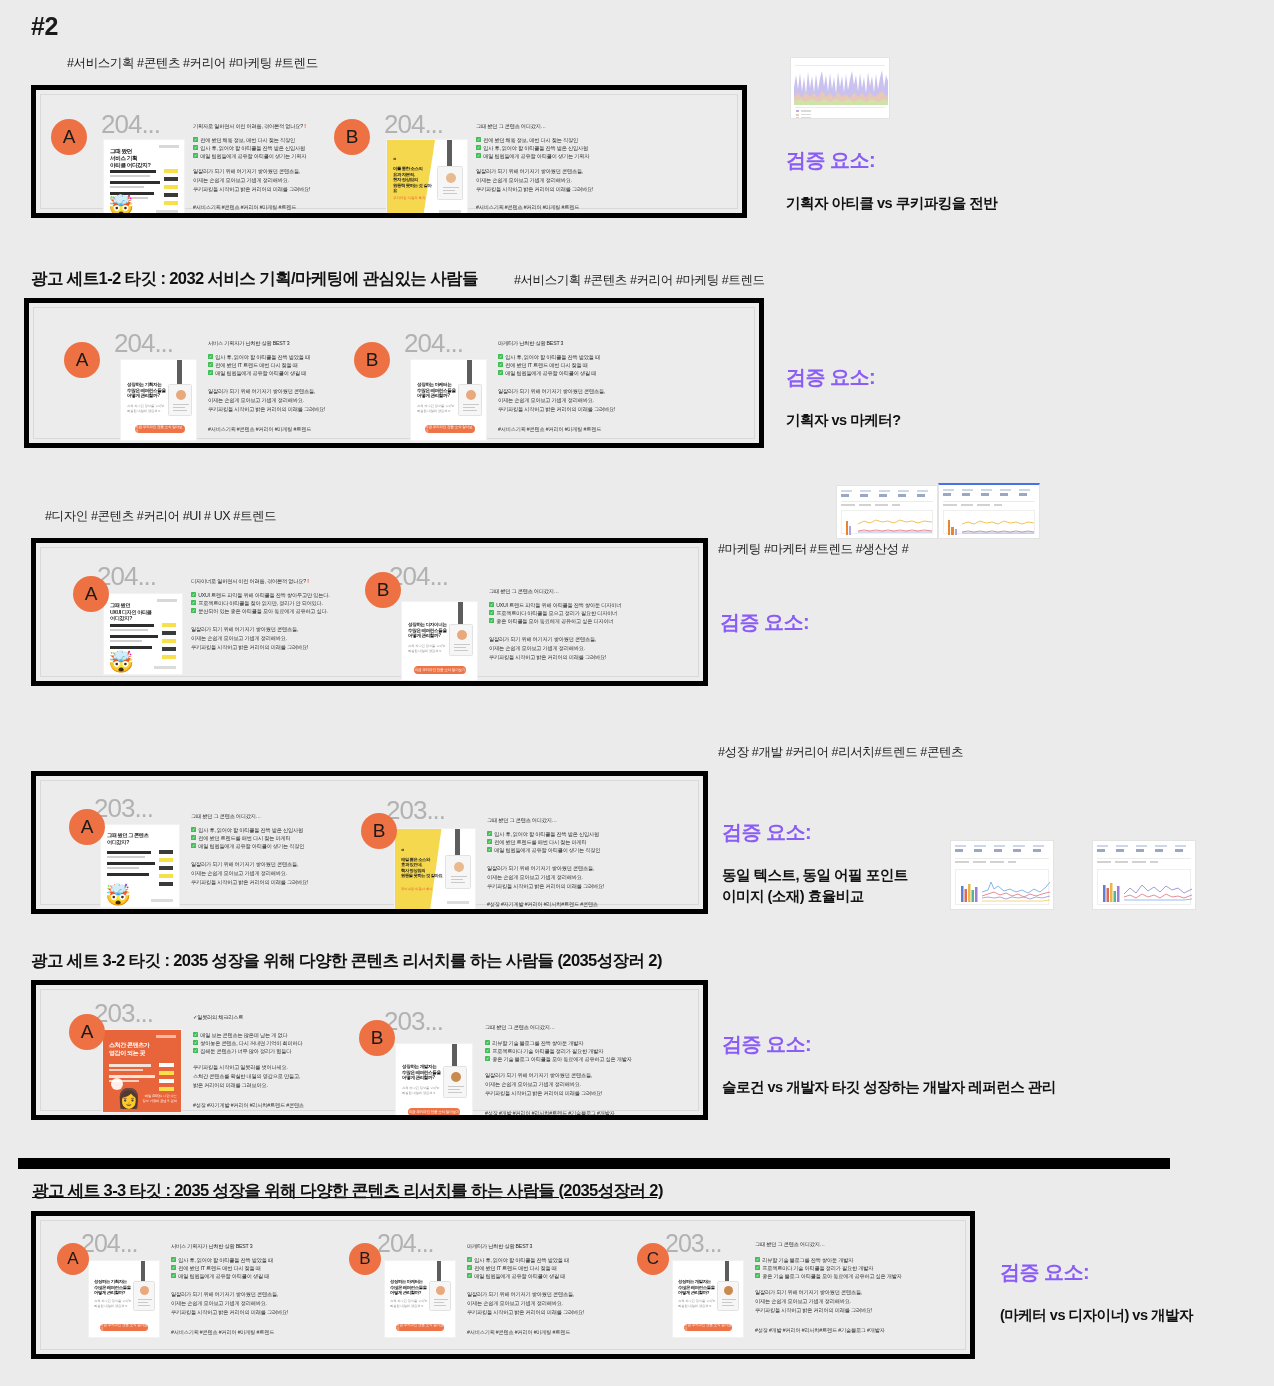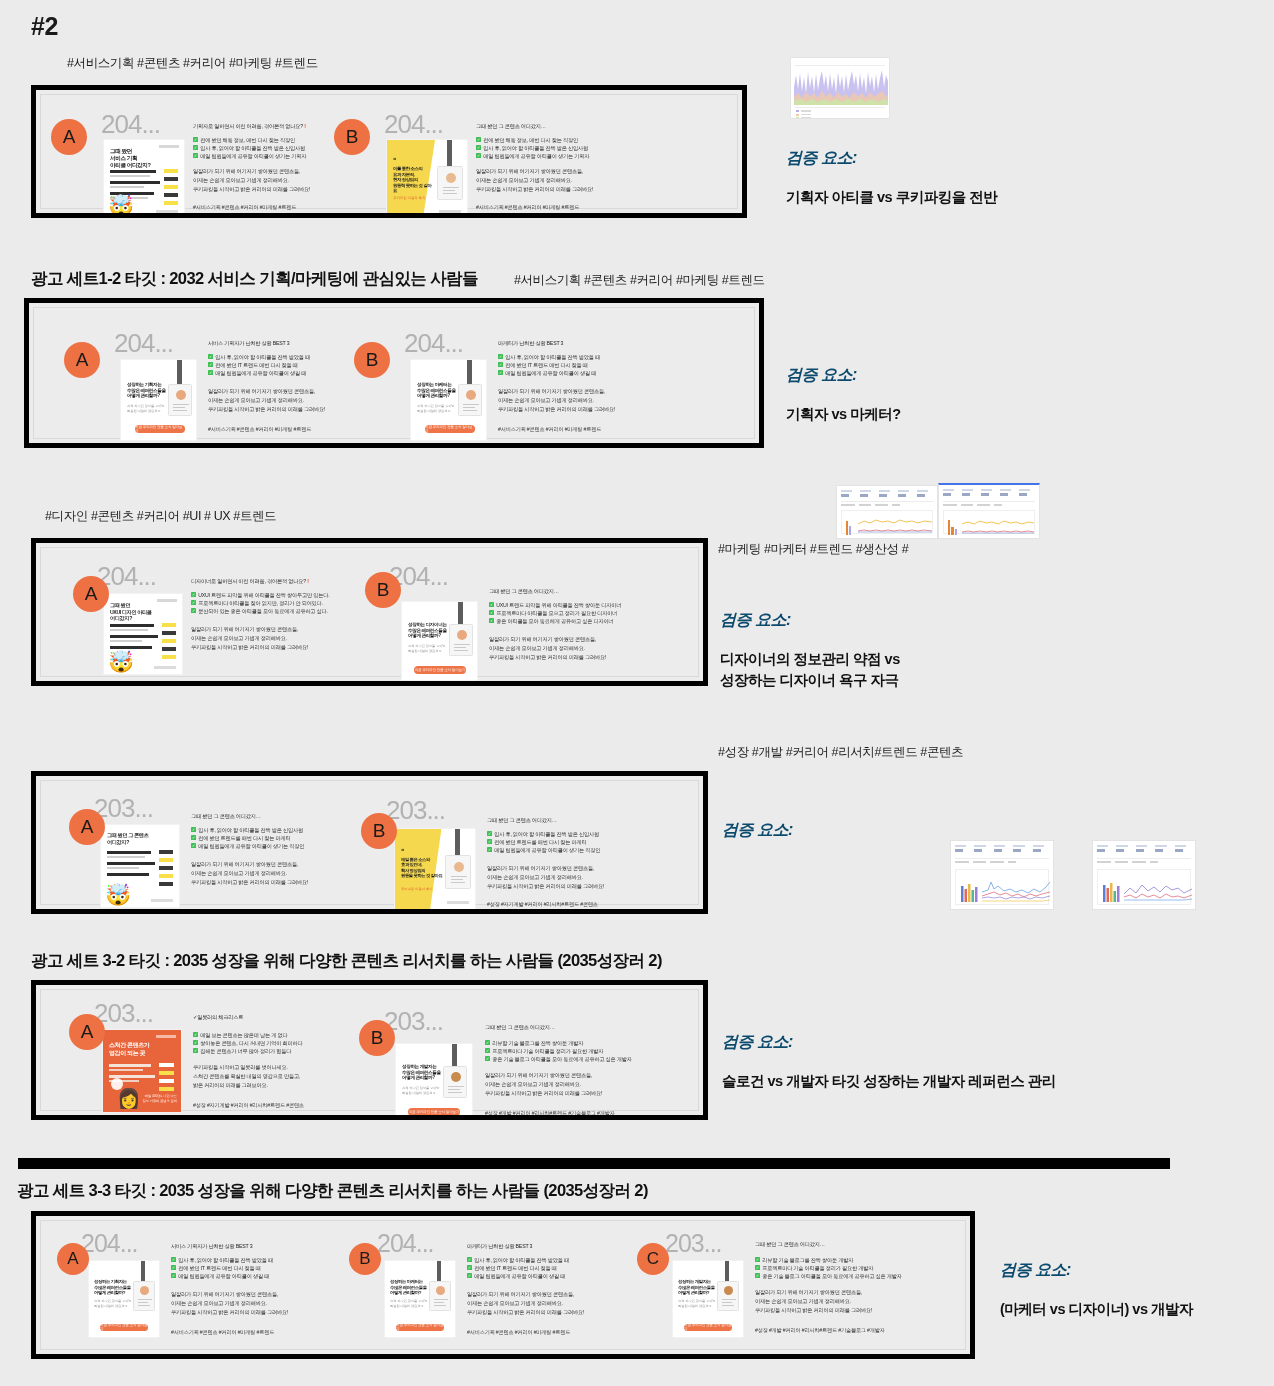--- a/index.html
+++ b/index.html
@@ -163,22 +163,22 @@
     margin-bottom: 8px;
   }
   .copy-tags {
     font-size: 5.2px; color: #333; letter-spacing: -0.2px;
     white-space: nowrap;
   }
 
   
   .verify { position: absolute; white-space: pre-line; }
   .verify-label {
-    font-size: 16px; font-weight: 700; color: #0c4a6e;
-    letter-spacing: -0.5px; line-height: 1.45; font-style: italic;
+    font-size: 20px; font-weight: 700; color: #8b5cf6;
+    letter-spacing: -0.5px; line-height: 1.45;
   }
   .verify-text {
     font-size: 14.5px; font-weight: 700; color: #111;
     letter-spacing: -0.5px; line-height: 1.45;
     white-space: pre-line;
   }
 
   
   .shot {
     position: absolute; background: #fff;
@@ -616,22 +616,20 @@
         <rect x="9" y="14" width="2" height="6" fill="#b2a4e0"></rect>
         <polyline points="16,9 22,7 28,9 34,6 40,8 46,7 52,9 58,6 64,8 70,7 76,9 82,7 88,8" fill="none" stroke="#f0b429" stroke-width="0.8"></polyline>
         <polyline points="16,17 22,16 28,17 34,16 40,17 46,16 52,17 58,16 64,17 70,16 76,17 82,16 88,17" fill="none" stroke="#e05a6a" stroke-width="0.7"></polyline>
         <polyline points="16,18 22,18 28,18 34,18 40,18 46,18 52,18 58,18 64,18 70,18 76,18 82,18 88,18" fill="none" stroke="#6a8fd0" stroke-width="0.6"></polyline>
       </svg>
     </div>
   </div>
 
   <div class="verify" style="left:720px; top:590px;">
     <div class="verify-label">검증 요소:</div>
-    <div class="verify-text">디자이너의 정보관리 약점 vs
-성장하는 디자이너 욕구 자극</div>
   </div>
 
   <div class="sec-tags2" style="left:718px; top:744px;">#성장 #개발 #커리어 #리서치#트렌드 #콘텐츠</div>
 
   <div class="board" style="left:31px; top:771px; width:677px; height:143px;">
     <div class="board-inner">
 
       <div class="variant" style="left:10px; top:6px;">
         <div class="badge" style="left:18px; top:22px; width:36px; height:36px; font-size:19px;">A</div>
         <div class="vlabel" style="left:43px; top:6px; font-size:26px;">203...</div>
@@ -715,20 +713,22 @@
 쿠키파킹을 시작하고 밝은 커리어의 미래를 그려봐요!</div>
           <div class="copy-tags" style="margin-top:10px;">#성장 #자기계발 #커리어 #리서치#트렌드 #콘텐츠</div>
         </div>
       </div>
 
     </div>
   </div>
 
   <div class="verify" style="left:722px; top:800px;">
     <div class="verify-label">검증 요소:</div>
+    <div class="verify-text">동일 텍스트, 동일 어필 포인트
+이미지 (소재) 효율비교</div>
   </div>
 
   <div class="shot" style="left:950px; top:840px; width:104px; height:70px;">
     <div class="shot-kpis">
       <div class="kpi">
           <i></i>
           <b></b>
         </div>
       <div class="kpi">
           <i></i>
@@ -905,21 +905,21 @@
     </div>
   </div>
 
   <div class="verify" style="left:722px; top:1012px;">
     <div class="verify-label">검증 요소:</div>
     <div class="verify-text">슬로건 vs  개발자 타깃 성장하는 개발자 레퍼런스 관리</div>
   </div>
 
   <div class="divider" style="left:18px; top:1158px; width:1152px; height:11px;"></div>
 
-  <div class="section" style="left:17px; top:1180px;">
+  <div class="section" style="left:32px; top:1180px;text-decoration:underline;">
     <div class="sec-title">광고 세트 3-3  타깃 : 2035 성장을 위해 다양한 콘텐츠 리서치를 하는 사람들  (2035성장러 2)</div>
   </div>
 
   <div class="board" style="left:31px; top:1211px; width:944px; height:148px;">
     <div class="board-inner">
 
       <div class="variant" style="left:8px; top:6px;">
         <div class="badge" style="left:8px; top:16px; width:32px; height:32px; font-size:17px;">A</div>
         <div class="vlabel" style="left:32px; top:2px; font-size:25px;">204...</div>
         <div class="creative cr-white" style="left:40px; top:34px; width:70px; height:76px;">

